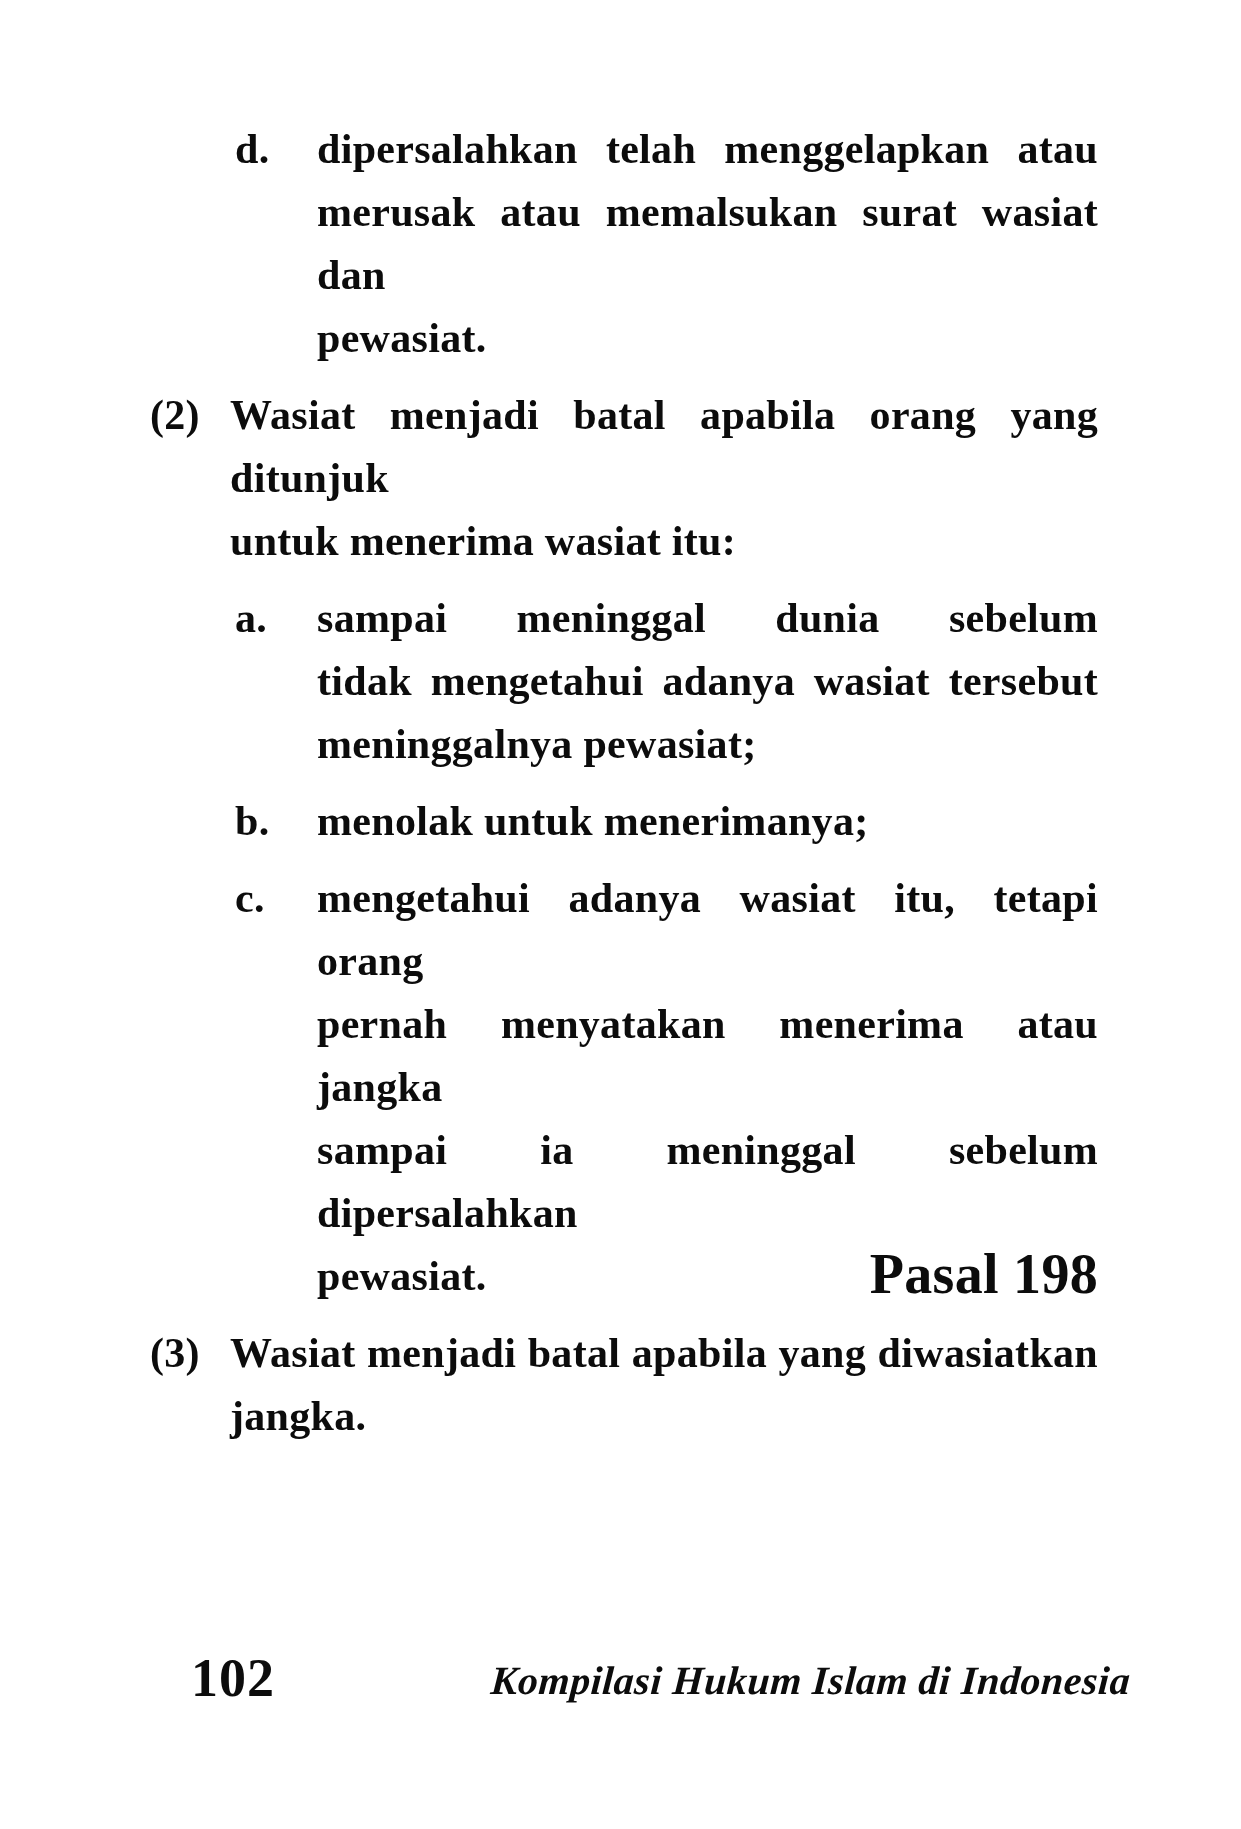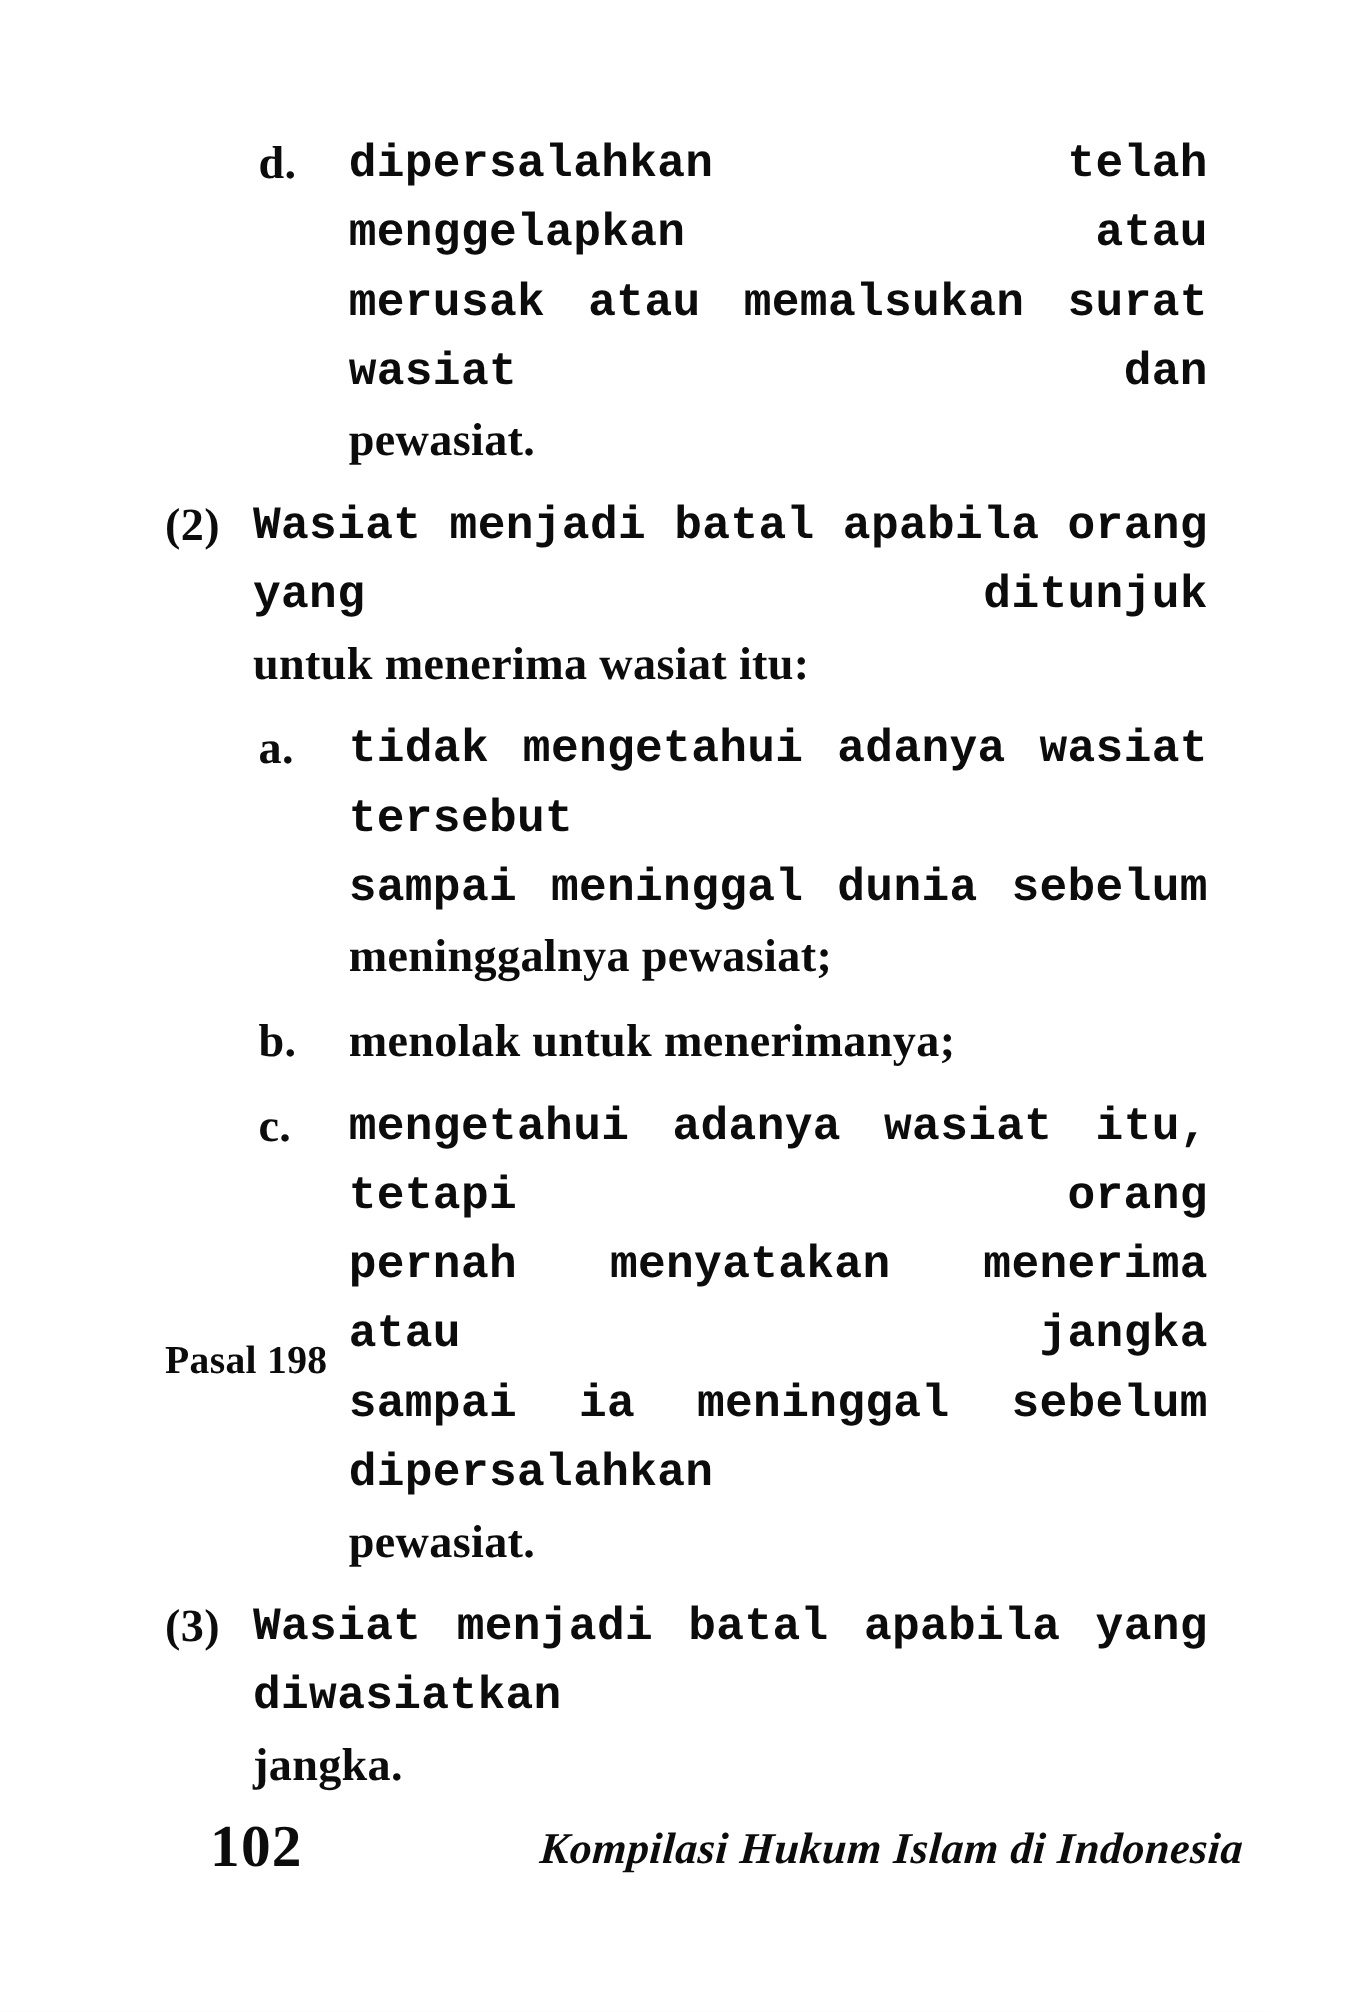--- a/index.html
+++ b/index.html
@@ -24,26 +24,26 @@
     font-size:42px;line-height:63px;
     letter-spacing:0.3px;
   }
   .item.l2 .marker{flex:0 0 82px;}
   .lines{flex:1 1 auto;min-width:0;}
   .ln{
     font-size:42px;line-height:63px;
     letter-spacing:0.3px;
     white-space:normal;
   }
-  .j{text-align:justify;text-align-last:justify;font-family:Liberation Mono, monospace;}
+  .j{text-align:justify;text-align-last:justify;}
   .heading{
     position:absolute;
-    left:150px;width:948px;top:1205px;
-    font-size:36px;line-height:63px;
-    text-align:left;letter-spacing:0.3px;
+    left:150px;width:948px;top:1243px;
+    font-size:56px;line-height:63px;
+    text-align:right;letter-spacing:0.3px;
   }
   .closing{
     position:absolute;
     left:150px;width:948px;top:1284px;
   }
   .page-number{
     position:absolute;
     left:150px;top:1648px;
     font-size:54px;line-height:60px;
     letter-spacing:1px;
@@ -79,22 +79,22 @@
       <span class="marker">(2)</span>
       <div class="lines">
         <div class="ln j">Wasiat menjadi batal apabila orang yang ditunjuk</div>
         <div class="ln">untuk menerima wasiat itu:</div>
       </div>
     </section>
 
     <section class="item l2">
       <span class="marker">a.</span>
       <div class="lines">
+        <div class="ln j">sampai meninggal dunia sebelum</div>
         <div class="ln j">tidak mengetahui adanya wasiat tersebut</div>
-        <div class="ln j">sampai meninggal dunia sebelum</div>
         <div class="ln">meninggalnya pewasiat;</div>
       </div>
     </section>
 
     <section class="item l2">
       <span class="marker">b.</span>
       <div class="lines">
         <div class="ln">menolak untuk menerimanya;</div>
       </div>
     </section>

